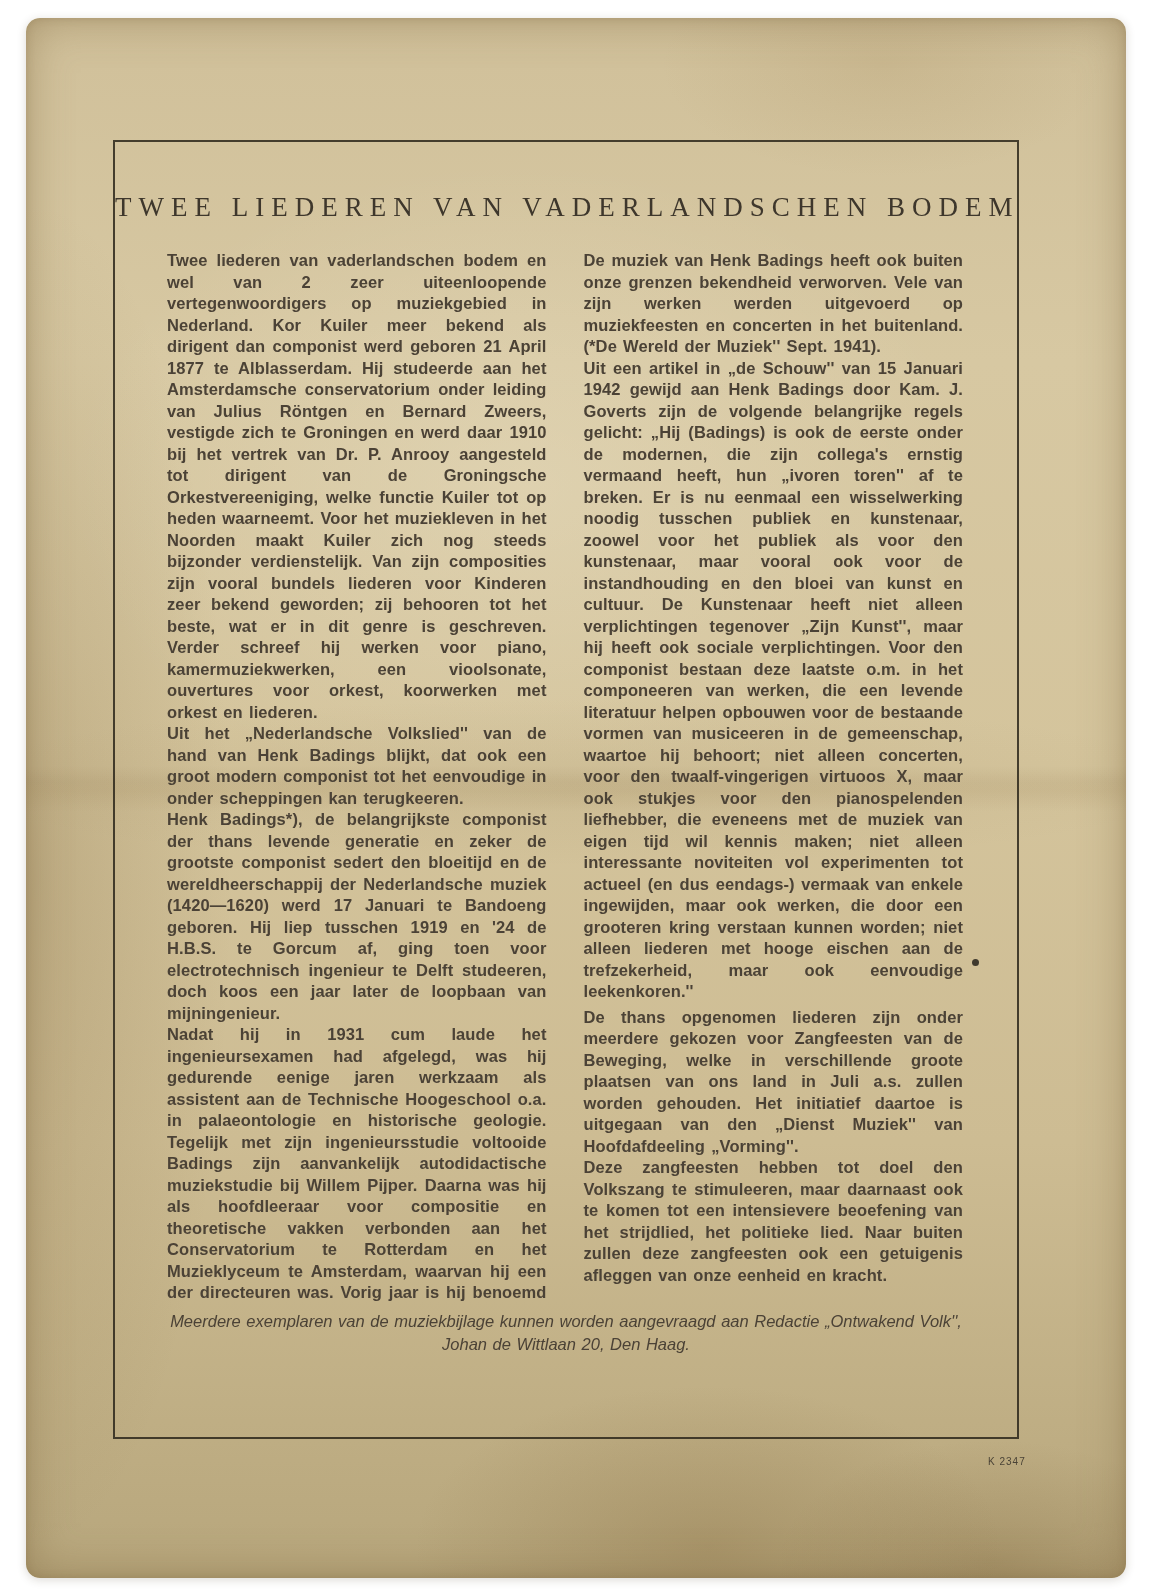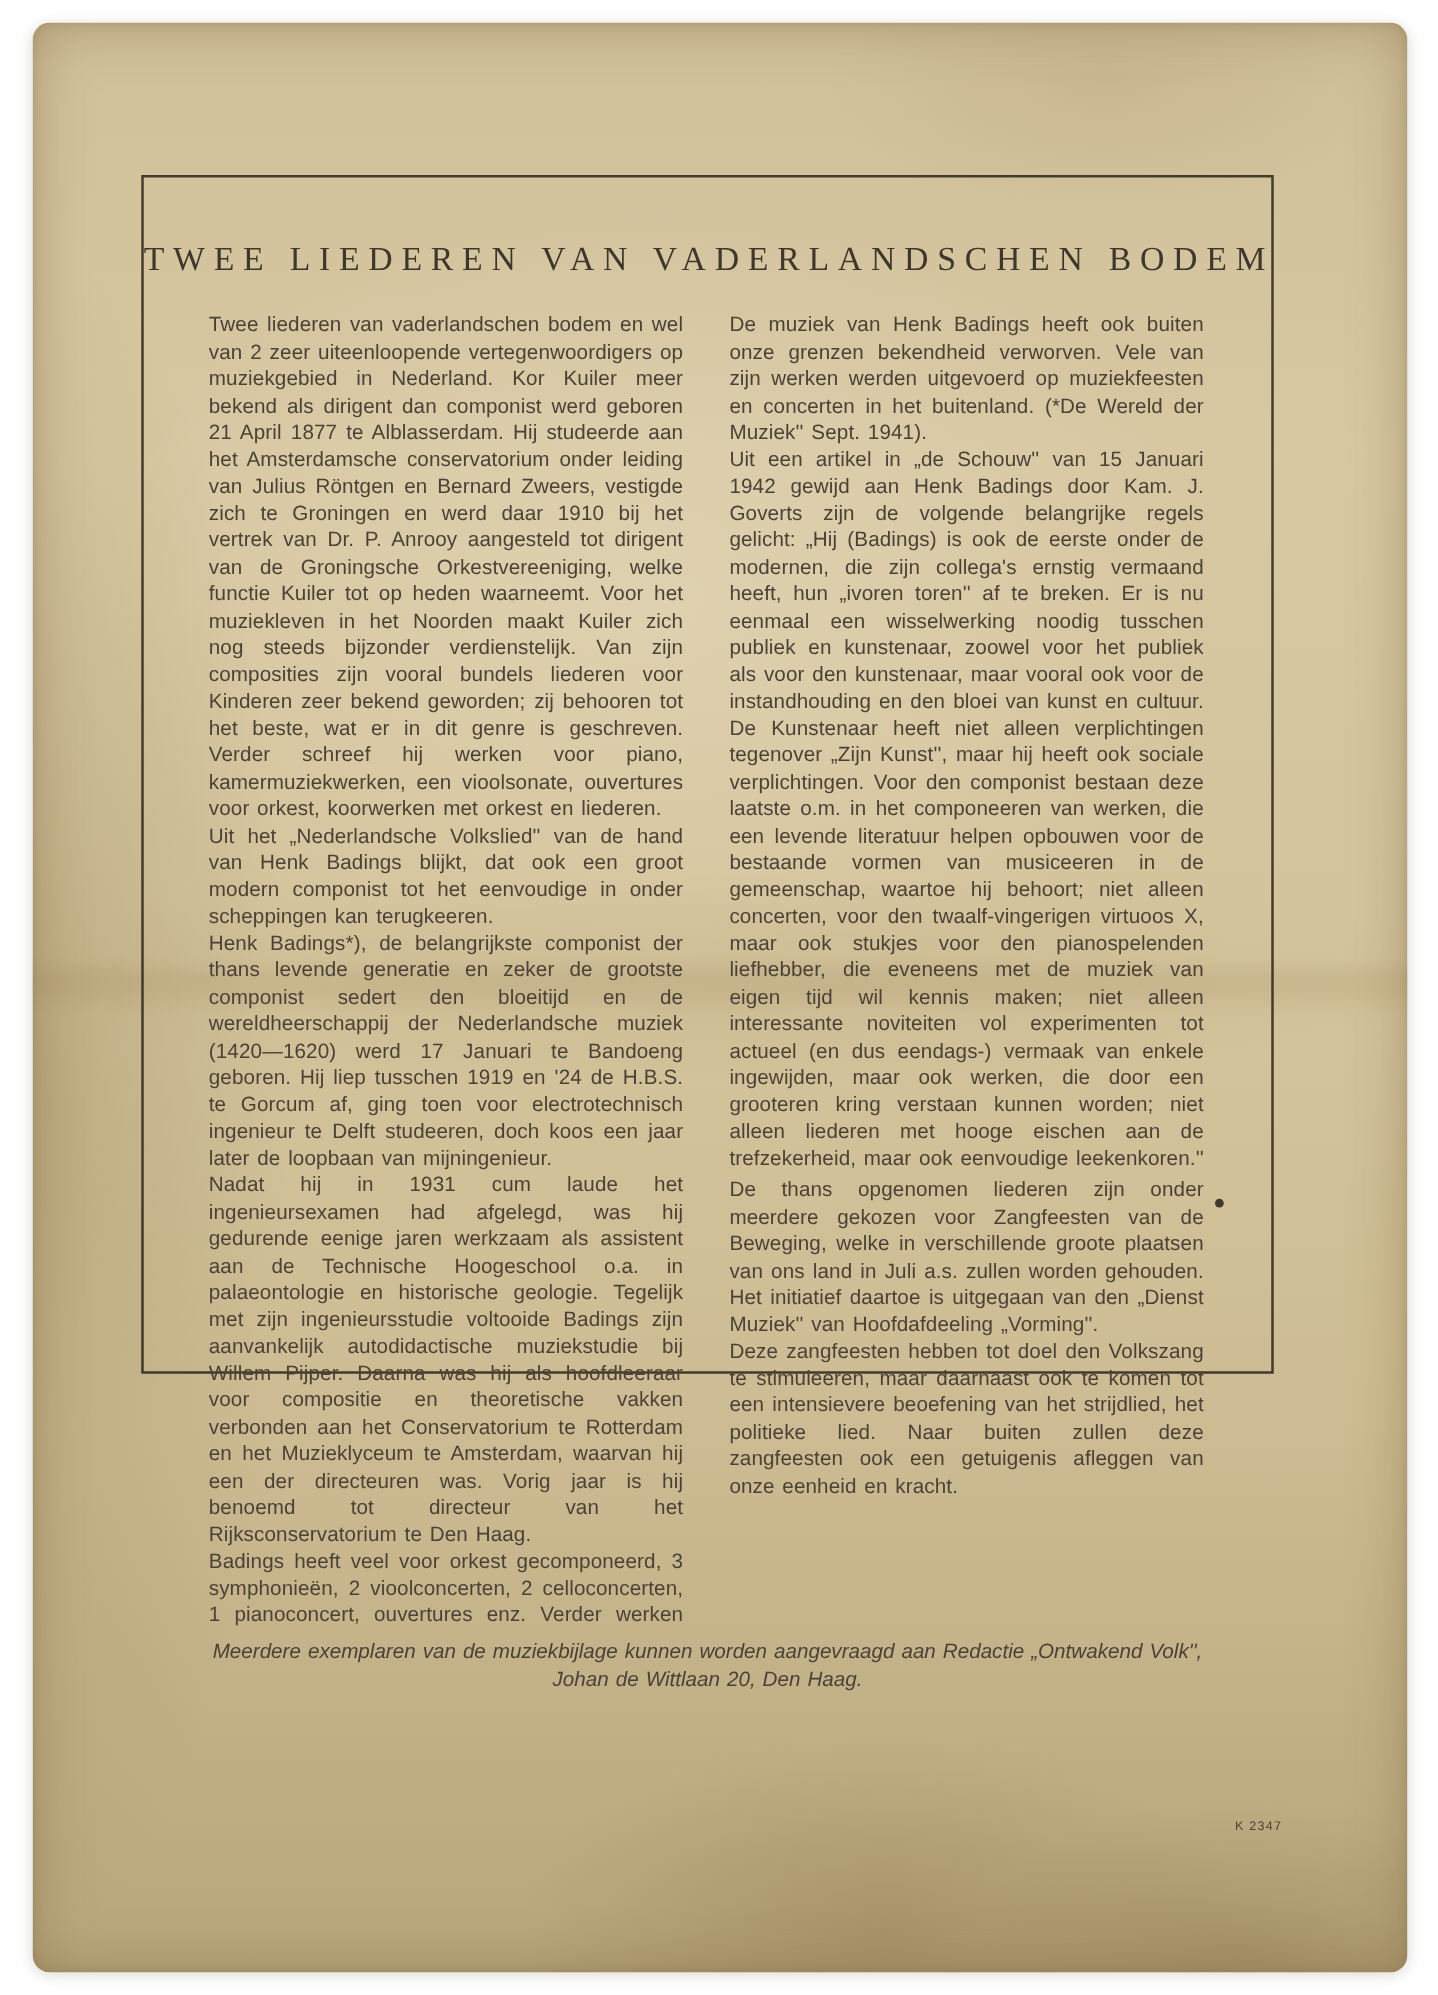--- a/index.html
+++ b/index.html
@@ -17,34 +17,34 @@
       radial-gradient(ellipse 900px 120px at 50% 49%, rgba(134,110,66,0.10), transparent 70%),
       radial-gradient(ellipse 320px 160px at 78% 3%, rgba(150,120,70,0.14), transparent 70%),
       radial-gradient(ellipse 700px 500px at 45% 30%, rgba(255,250,235,0.20), transparent 65%),
       linear-gradient(180deg,#d0c09a 0%,#d7c8a2 22%,#d4c49c 48%,#cdbc93 72%,#bfae84 90%,#b7a67c 100%);
     box-shadow:
       inset 0 0 46px rgba(122,98,58,0.45),
       inset 0 0 8px rgba(110,86,48,0.25),
       0 2px 10px rgba(60,50,30,0.18);
   }
   .frame{
-    position:absolute;left:87px;top:122px;width:906px;height:959px;
+    position:absolute;left:87px;top:122px;width:906px;height:1299px;
     border:2px solid rgba(48,42,30,0.88);
     box-sizing:border-box;
   }
   .title{
     position:absolute;top:50px;left:0;right:0;
     text-align:center;
     font-family:"Liberation Serif", serif;
     font-size:27px;font-weight:500;letter-spacing:7px;
     color:#3e372c;white-space:nowrap;
   }
   .columns{
     position:absolute;left:52px;top:108px;right:54px;height:1052px;
-    display:flex;gap:37px;overflow:hidden;
+    display:flex;gap:37px;overflow:hidden;font-weight:bold;
   }
   .col{
     flex:1 1 0;
     font-size:16.5px;line-height:21.5px;color:#4b4236;
     text-align:justify;word-spacing:1.5px;letter-spacing:0.1px;
   }
   .col p{margin:0;}
   .col p.gap-before{margin-top:4px;}
   .footnote{
     position:absolute;left:40px;right:40px;top:1168px;

